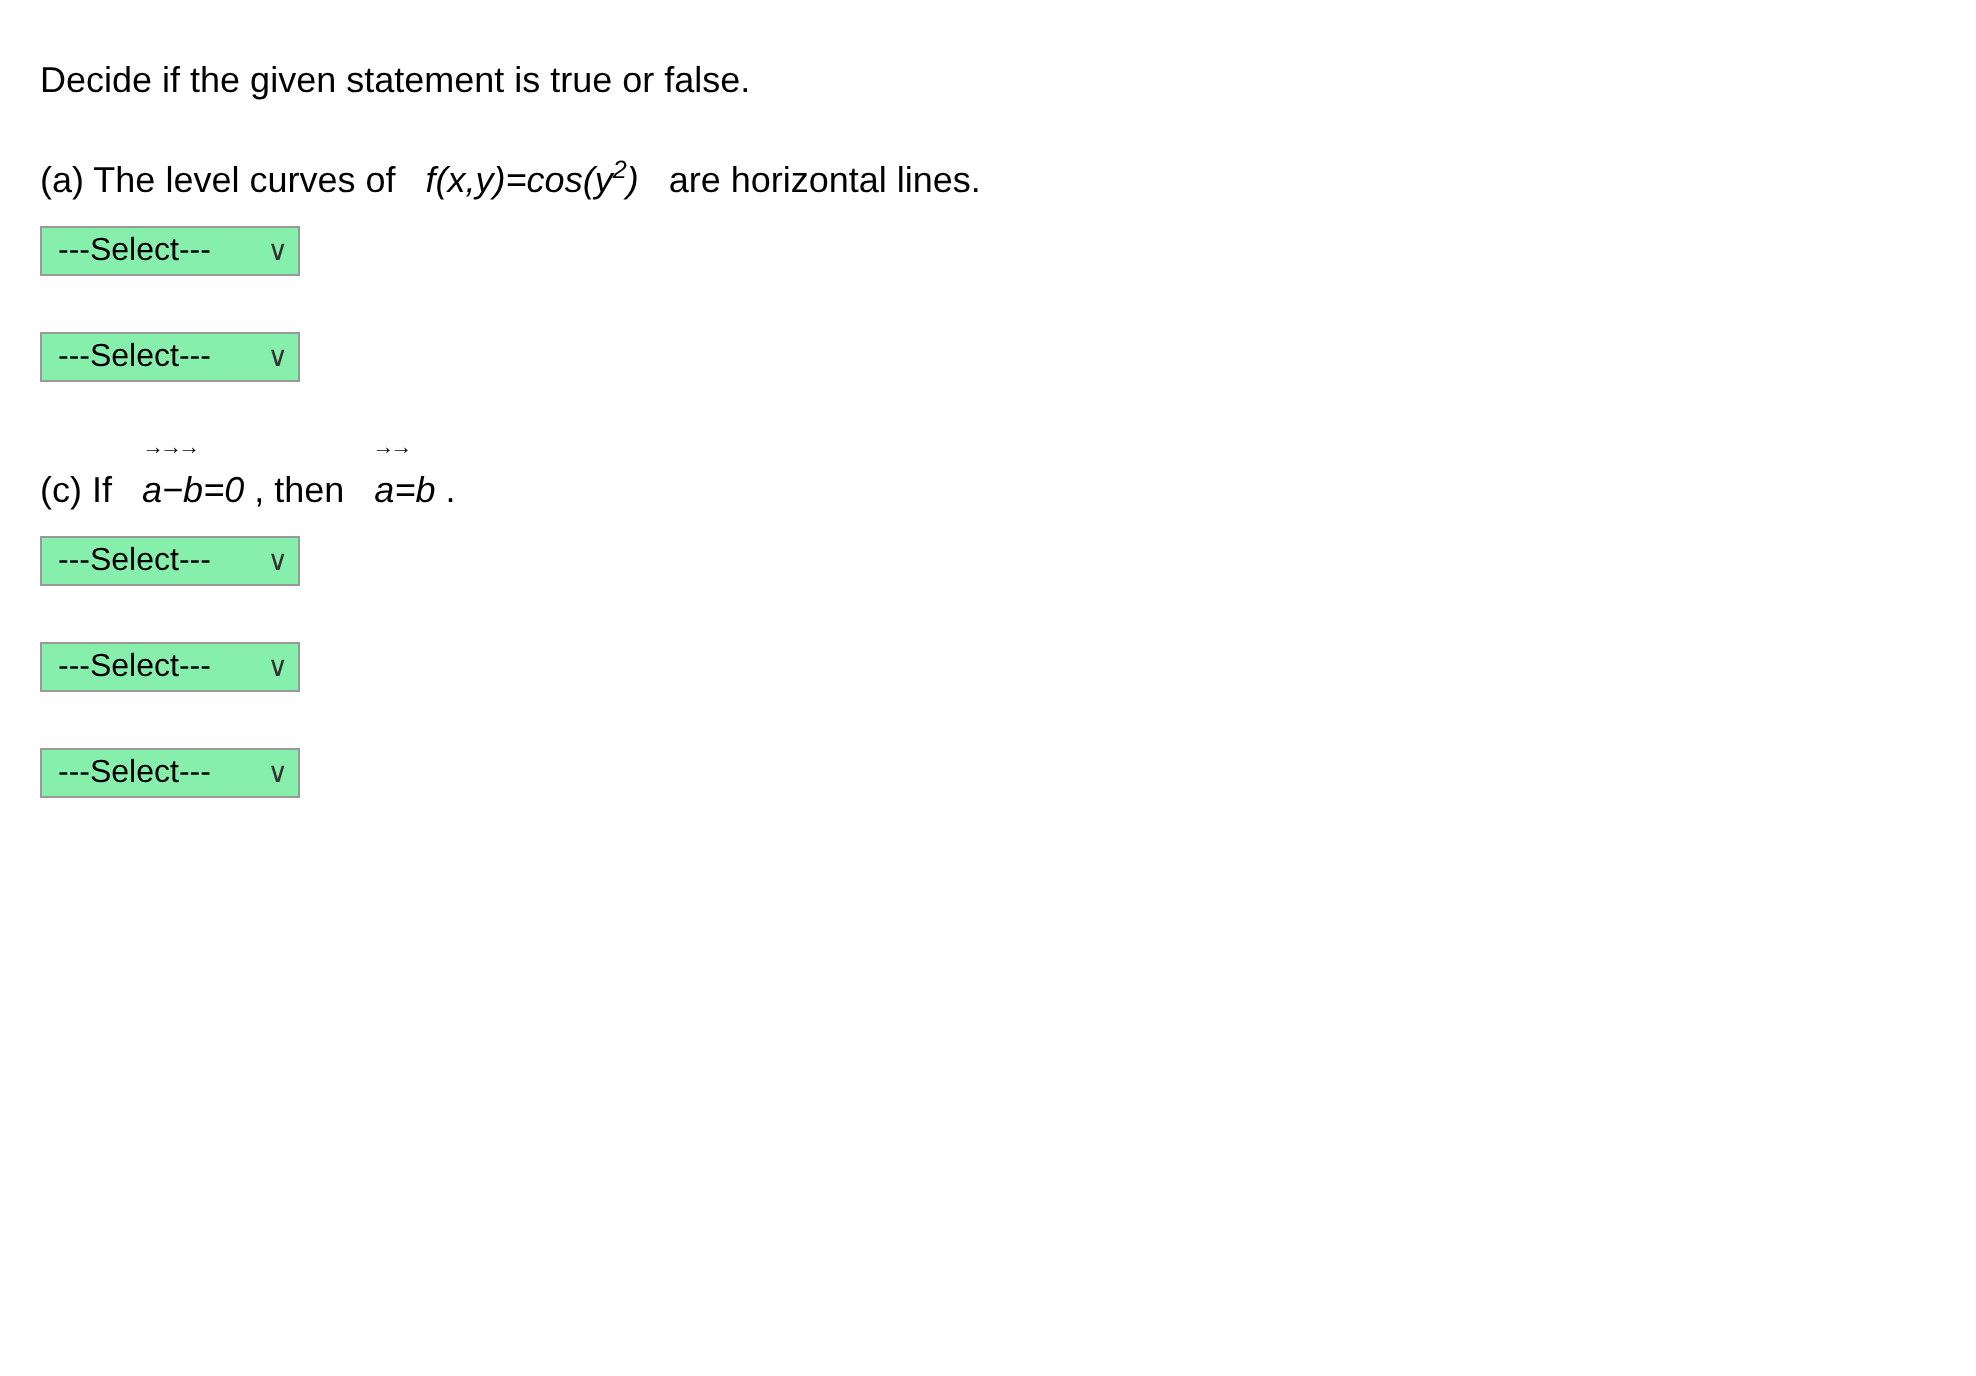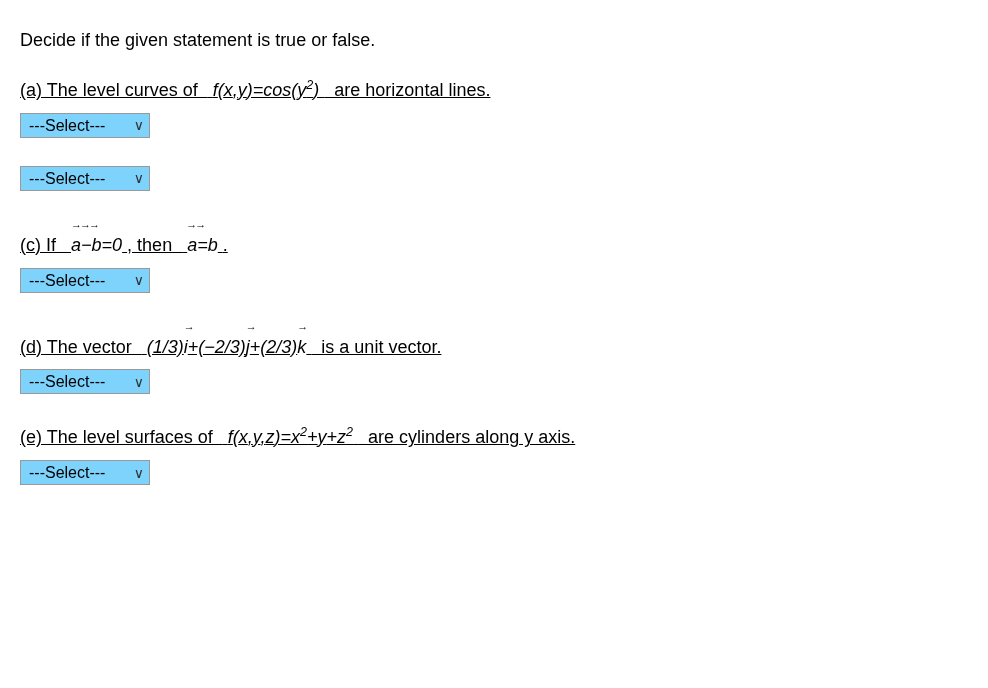--- a/index.html
+++ b/index.html
@@ -28,33 +28,32 @@
     }
 
     .part {
       margin-bottom: 28px;
     }
 
     .part-text {
       font-size: 18px;
       margin-bottom: 8px;
       line-height: 1.6;
-      text-decoration: underline;
     }
 
     .select-wrapper {
       display: inline-block;
       position: relative;
     }
 
     select {
       appearance: none;
       -webkit-appearance: none;
       border: 1px solid #999;
-      background: #7dd3fc;
+      background: #86efac;
       font-size: 16px;
       padding: 3px 28px 3px 8px;
       cursor: pointer;
       min-width: 130px;
       color: #000;
     }
 
     .select-arrow {
       position: absolute;
       right: 6px;
@@ -175,45 +174,31 @@
       <select>
         <option>---Select---</option>
         <option>True</option>
         <option>False</option>
       </select>
       <span class="select-arrow">∨</span>
     </div>
   </div>
 
   <div class="part">
-    <div class="part-text">
-      <span>(d) The vector &nbsp;</span>
-      <span class="math">
-        (1/3)<span class="va" style="padding-top:12px"><i>i</i></span>+(−2/3)<span class="va" style="padding-top:12px"><i>j</i></span>+(2/3)<span class="va" style="padding-top:12px"><i>k</i></span>
-      </span>
-      <span>&nbsp; is a unit vector.</span>
-    </div>
-    <div class="select-wrapper">
-      <select>
-        <option>---Select---</option>
-        <option>True</option>
-        <option>False</option>
-      </select>
-      <span class="select-arrow">∨</span>
-    </div>
-  </div>
-
-  <div class="part">
-    <div class="part-text">
-      <span>(e) The level surfaces of &nbsp;</span>
-      <span class="math">
-        <i>f</i>(<i>x</i>,<i>y</i>,<i>z</i>)=<i>x</i><sup>2</sup>+<i>y</i>+<i>z</i><sup>2</sup>
-      </span>
-      <span>&nbsp; are cylinders along y axis.</span>
-    </div>
+    <div class="select-wrapper">
+      <select>
+        <option>---Select---</option>
+        <option>True</option>
+        <option>False</option>
+      </select>
+      <span class="select-arrow">∨</span>
+    </div>
+  </div>
+
+  <div class="part">
     <div class="select-wrapper">
       <select>
         <option>---Select---</option>
         <option>True</option>
         <option>False</option>
       </select>
       <span class="select-arrow">∨</span>
     </div>
   </div>
 

